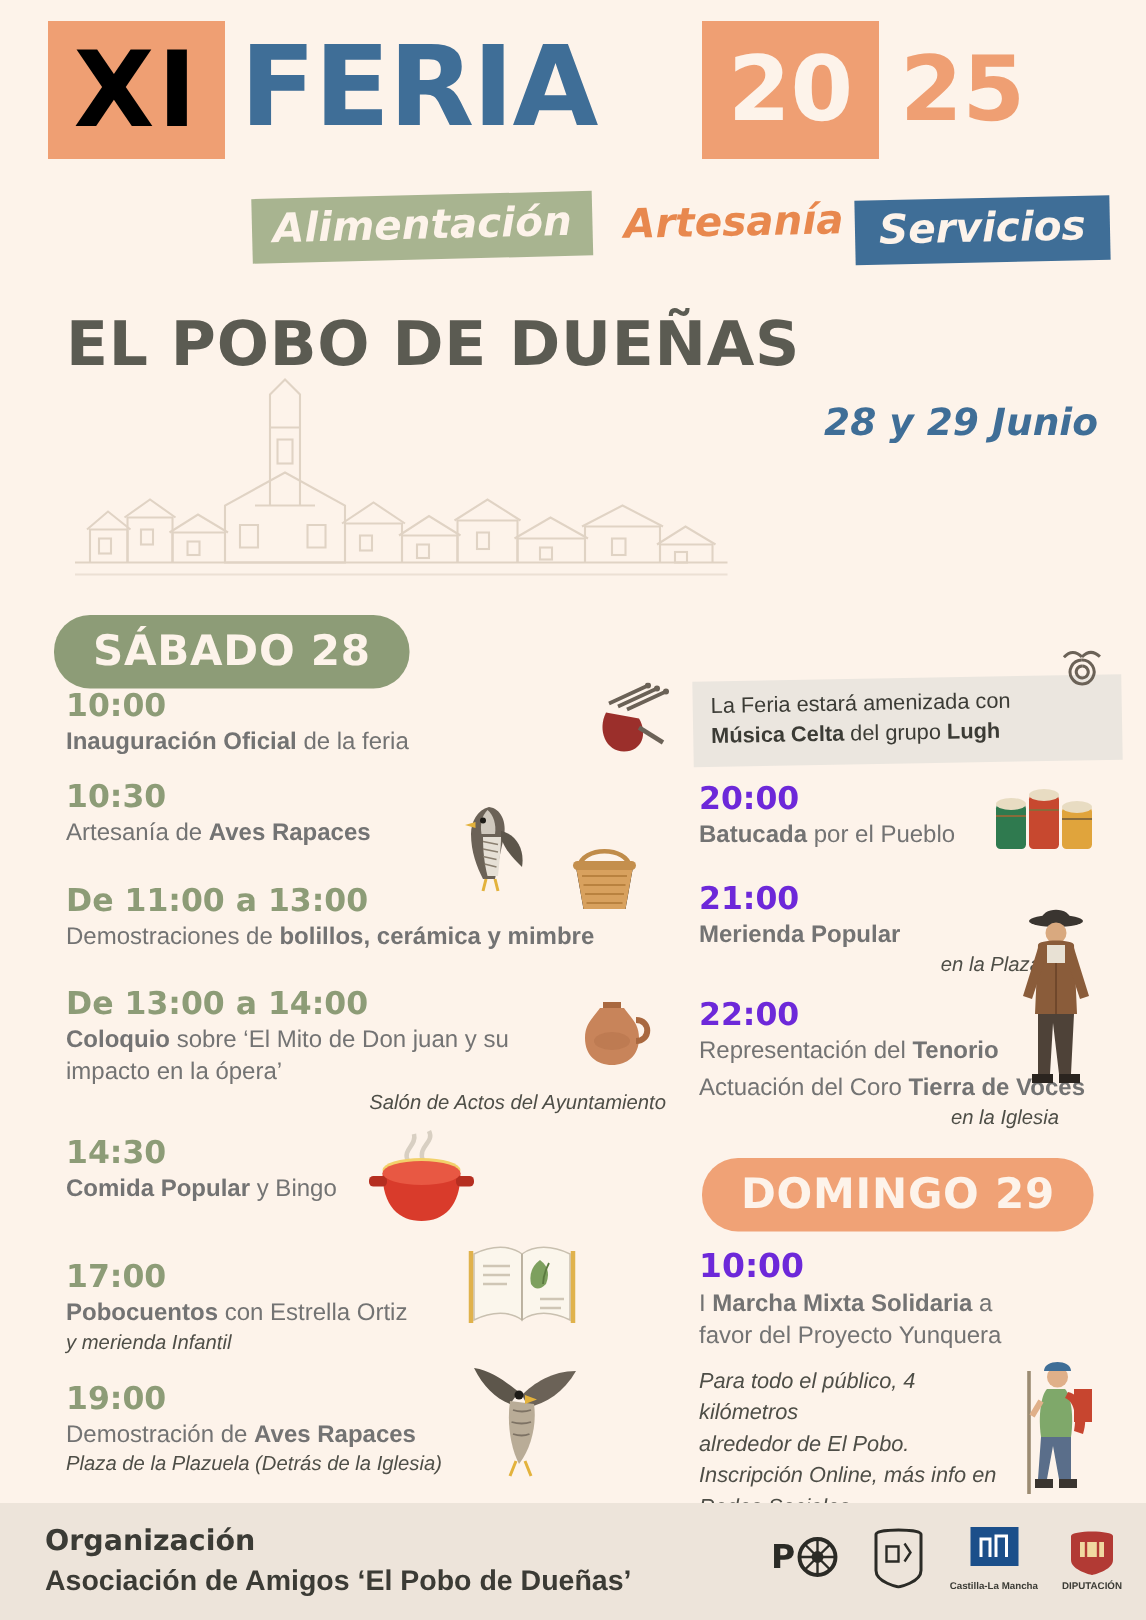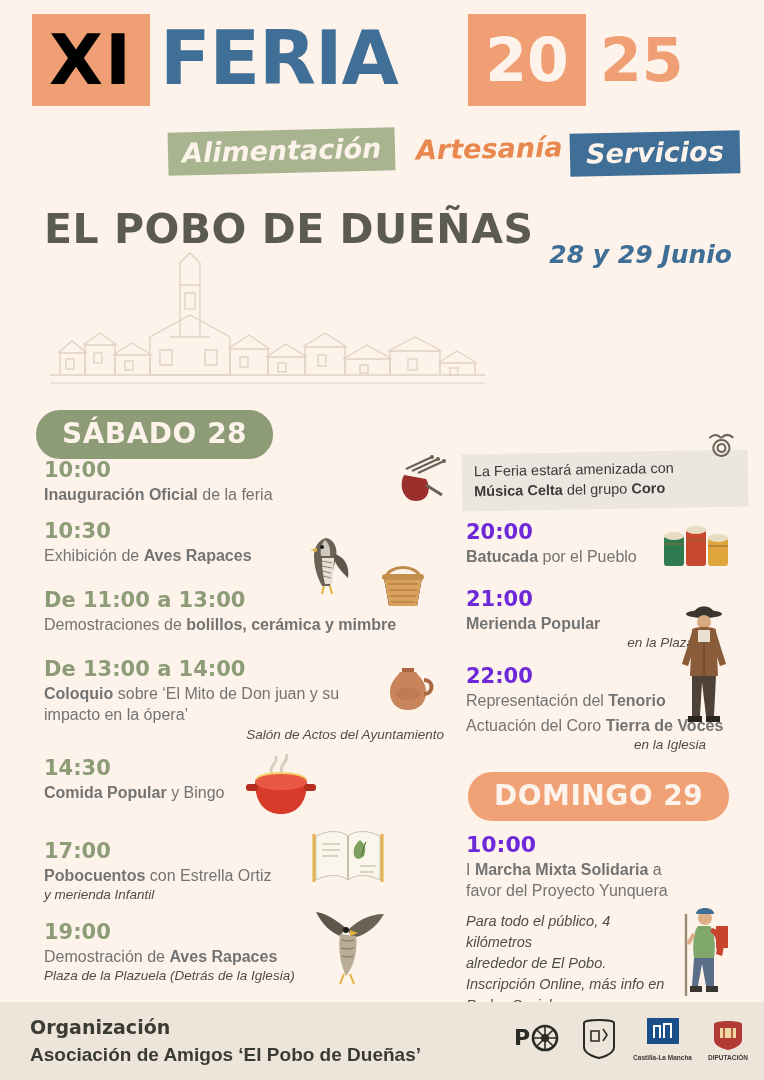--- a/index.html
+++ b/index.html
@@ -64,21 +64,21 @@
     transform: rotate(-1.2deg);
   }
 
   
   .town-title {
     position: absolute; left: 44px; top: 205px;
     color: #5b5b52; font-weight: bold; font-size: 41px;
     letter-spacing: 0.5px; font-family: "DejaVu Sans", sans-serif;
   }
   .dates {
-    position: absolute; right: 32px; top: 240px;
+    position: absolute; right: 32px; top: 267px;
     color: #3f6e97; font-weight: bold; font-style: italic;
     font-size: 25px; font-family: "DejaVu Sans", sans-serif;
   }
 
   
   .skyline { position: absolute; left: 30px; top: 245px; width: 460px; height: 160px; opacity: .55; }
 
   
   .pill {
     display: inline-block; color: #fdf3ea; font-weight: bold;
@@ -224,21 +224,21 @@
 
   <div class="col-left">
 
     <div class="ev">
       <div class="ev-time">10:00</div>
       <div class="ev-desc"><b>Inauguración Oficial</b><span> de la feria</span></div>
     </div>
 
     <div class="ev">
       <div class="ev-time">10:30</div>
-      <div class="ev-desc"><span>Exhibición de </span><b>Aves Rapaces</b></div>
+      <div class="ev-desc"><span>Artesanía de </span><b>Aves Rapaces</b></div>
     </div>
 
     <div class="ev" style="margin-top:22px">
       <div class="ev-time">De 11:00 a 13:00</div>
       <div class="ev-desc"><span>Demostraciones de </span><b>bolillos, cerámica y mimbre</b></div>
     </div>
 
     <div class="ev" style="margin-top:22px">
       <div class="ev-time">De 13:00 a 14:00</div>
       <div class="ev-desc" style="width:330px"><b>Coloquio</b><span> sobre ‘El Mito de Don juan y su impacto en la ópera’</span></div>
@@ -330,21 +330,21 @@
   </svg>
   <div class="celtic">
     <svg class="celtic-spiral" viewBox="0 0 40 40">
       <g fill="none" stroke="#6b6257" stroke-width="2">
         <path d="M20 20 m0 -8 a8 8 0 1 1 -0.1 0"></path>
         <path d="M20 20 m0 -4 a4 4 0 1 0 0.1 0"></path>
         <path d="M8 10 q6 -6 12 0 M32 10 q-6 -6 -12 0"></path>
       </g>
     </svg>
     <div class="celtic-line">La Feria estará amenizada con</div>
-    <div class="celtic-line"><b>Música Celta</b><span> del grupo </span><b>Coro</b></div>
+    <div class="celtic-line"><b>Música Celta</b><span> del grupo </span><b>Lugh</b></div>
   </div>
 
   <div class="col-right">
     <div class="ev">
       <div class="ev-time orange">20:00</div>
       <div class="ev-desc"><b>Batucada</b><span> por el Pueblo</span></div>
     </div>
     <div class="ev" style="margin-top:20px">
       <div class="ev-time orange">21:00</div>
       <div class="ev-desc"><b>Merienda Popular</b></div>

